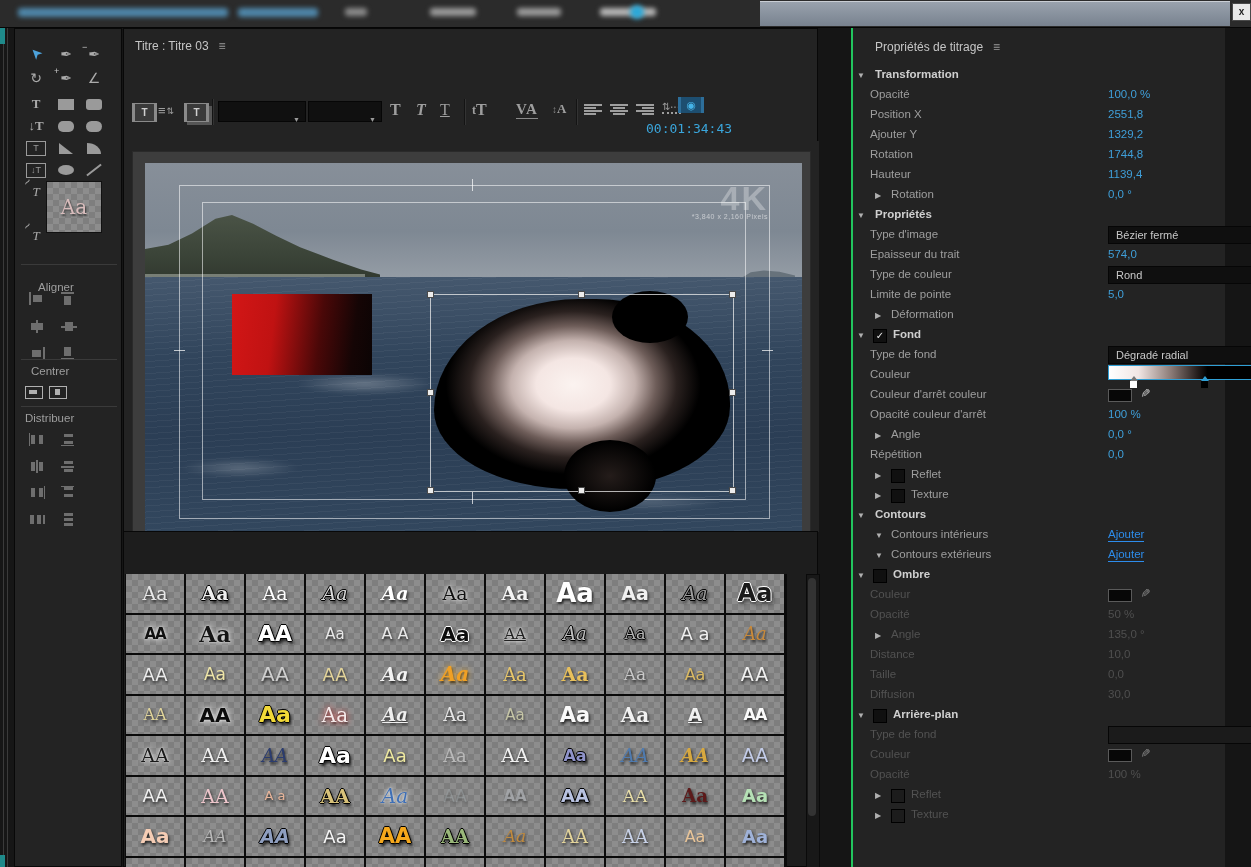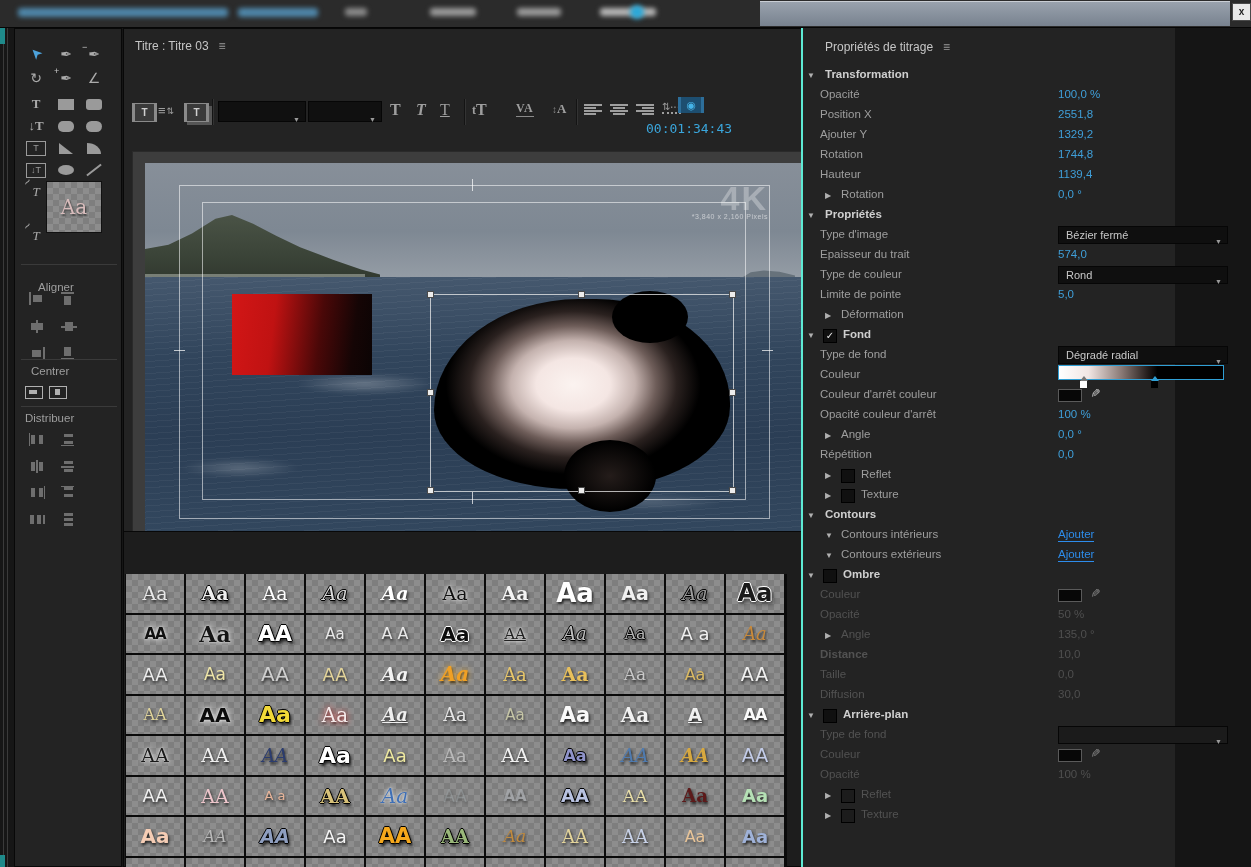--- a/index.html
+++ b/index.html
@@ -83,21 +83,21 @@
   #styles-panel{position:absolute;left:123px;top:531px;width:695px;height:336px;background:#1d1d1d;border:1px solid #080808;box-sizing:border-box;}
   #styles-head{position:absolute;left:0;top:0;width:100%;height:40px;background:#232323;}
   #styles-grid{position:absolute;left:1px;top:42px;width:662px;height:294px;background:#0a0a0a;overflow:hidden;}
   .sw-cell{position:absolute;width:58px;height:38.5px;background-color:#7e7e7e;
     background-image:linear-gradient(45deg,#8d8d8d 25%,transparent 25%,transparent 75%,#8d8d8d 75%),linear-gradient(45deg,#8d8d8d 25%,transparent 25%,transparent 75%,#8d8d8d 75%);
     background-size:12px 12px;background-position:0 0,6px 6px;
     display:flex;align-items:center;justify-content:center;overflow:hidden;}
   #styles-scroll{position:absolute;left:682px;top:42px;width:12px;height:294px;background:#181818;border:1px solid #0a0a0a;}
   #styles-scroll .thumb{position:absolute;left:1px;top:3px;width:8px;height:238px;background:#333;border-radius:4px;}
   
-  #props-panel{position:absolute;left:801px;top:28px;width:374px;height:839px;background:#232323;border-left:2px solid #5eead4;box-sizing:border-box;}
+  #props-panel{position:absolute;left:851px;top:28px;width:374px;height:839px;background:#232323;border-left:2px solid #22c55e;box-sizing:border-box;}
   .prow{position:absolute;left:0;width:431px;height:20px;}
   .prow .arr{position:absolute;top:6px;font-size:8px;color:#b0b0b0;}
   .prow .lbl{position:absolute;top:3px;font-size:11.5px;color:#9e9e9e;white-space:nowrap;}
   .prow .lbl.bold{font-weight:bold;color:#cfcfcf;}
   .prow.dis .lbl{color:#525252;}
   .prow .val{position:absolute;left:255px;top:3px;font-size:11.5px;color:#3f9fd9;}
   .prow.dis .val{color:#4f4f4f;}
   .prow .lnk{position:absolute;left:255px;top:3px;font-size:11.5px;color:#2d8ceb;border-bottom:1px solid #2d8ceb;padding-bottom:1px;}
   .prow .dd{position:absolute;left:255px;top:1px;width:170px;height:18px;background:#0f0f0f;border:1px solid #060606;font-size:11px;line-height:17px;color:#c8c8c8;padding-left:7px;box-sizing:border-box;}
   .prow .dd .arr2{position:absolute;right:5px;top:6px;font-size:7px;color:#9a9a9a;}
@@ -317,21 +317,21 @@
         </div>
         <div class="tbi" style="left: 316px; top: 38px;">
           <span class="tt" style="text-decoration:underline;font-weight:normal;">T</span>
         </div>
         <div class="tb-sep" style="left: 340px; top: 36px;"></div>
         <div class="tbi" style="left: 348px; top: 38px; color: rgb(138, 138, 138);">
           <span class="tt" style="font-size:12px;">t</span>
           <span class="tt">T</span>
         </div>
         <div class="tbi" style="left: 392px; top: 38px;">
-          <span class="tt" style="font-size:12px;letter-spacing:1px;border-bottom:1px solid #8a8a8a;text-align:center;">VA</span>
+          <span class="tt" style="font-size:15px;letter-spacing:1px;border-bottom:1px solid #8a8a8a;text-align:center;">VA</span>
         </div>
         <div class="tbi" style="left: 428px; top: 38px;">
           <span style="font-size:10px;color:#8a8a8a;">↕</span>
           <span class="tt" style="font-size:13px;">A</span>
         </div>
         <div class="tb-sep" style="left: 452px; top: 36px;"></div>
         <div class="tbi" style="left: 460px; top: 38px; width: 18px; height: 16px; flex-direction: column; align-items: flex-start;">
           <div style="height: 2px; margin-top: 1px; background: rgb(158, 158, 158); width: 18px;"></div>
           <div style="height: 2px; margin-top: 1px; background: rgb(158, 158, 158); width: 12px;"></div>
           <div style="height: 2px; margin-top: 1px; background: rgb(158, 158, 158); width: 18px;"></div>
@@ -801,21 +801,21 @@
         <div class="prow dis" style="top: 577px;">
           <span class="lbl" style="left: 17px;">Opacité</span>
           <span class="val">50 %</span>
         </div>
         <div class="prow dis" style="top: 597px;">
           <span class="arr" style="left: 22px;">▶</span>
           <span class="lbl" style="left: 38px;">Angle</span>
           <span class="val">135,0 °</span>
         </div>
         <div class="prow dis" style="top: 617px;">
-          <span class="lbl" style="left: 17px; font-weight: bold;">Distance</span>
+          <span class="lbl" style="left: 17px;">Distance</span>
           <span class="val">10,0</span>
         </div>
         <div class="prow dis" style="top: 637px;">
           <span class="lbl" style="left: 17px;">Taille</span>
           <span class="val">0,0</span>
         </div>
         <div class="prow dis" style="top: 657px;">
           <span class="lbl" style="left: 17px;">Diffusion</span>
           <span class="val">30,0</span>
         </div>

